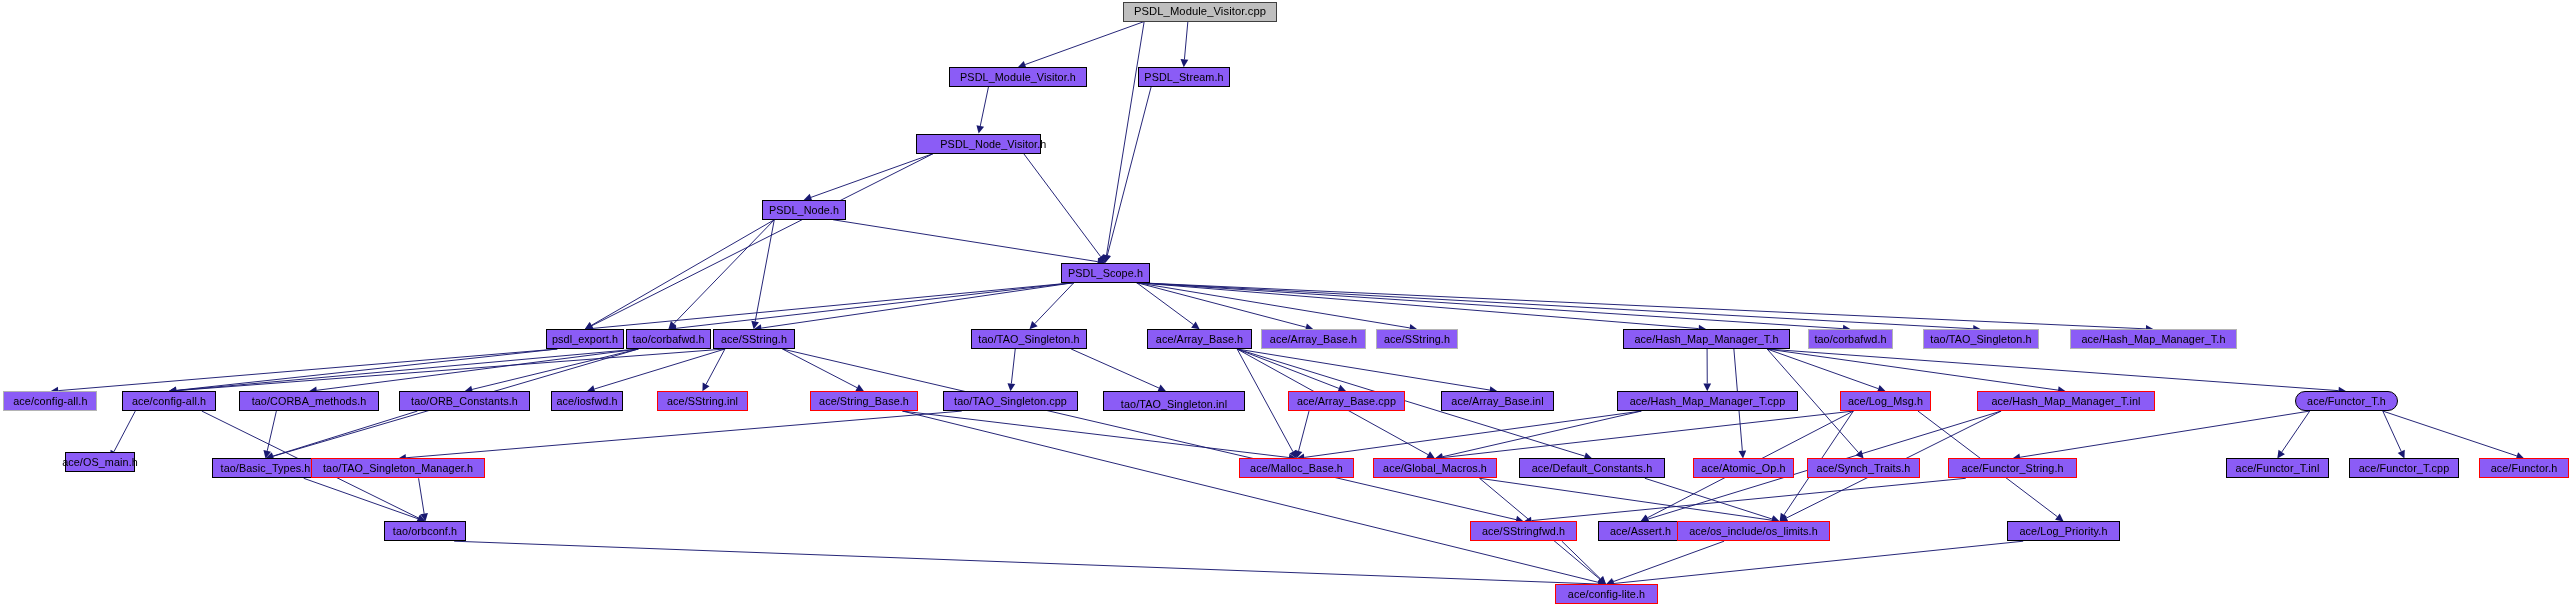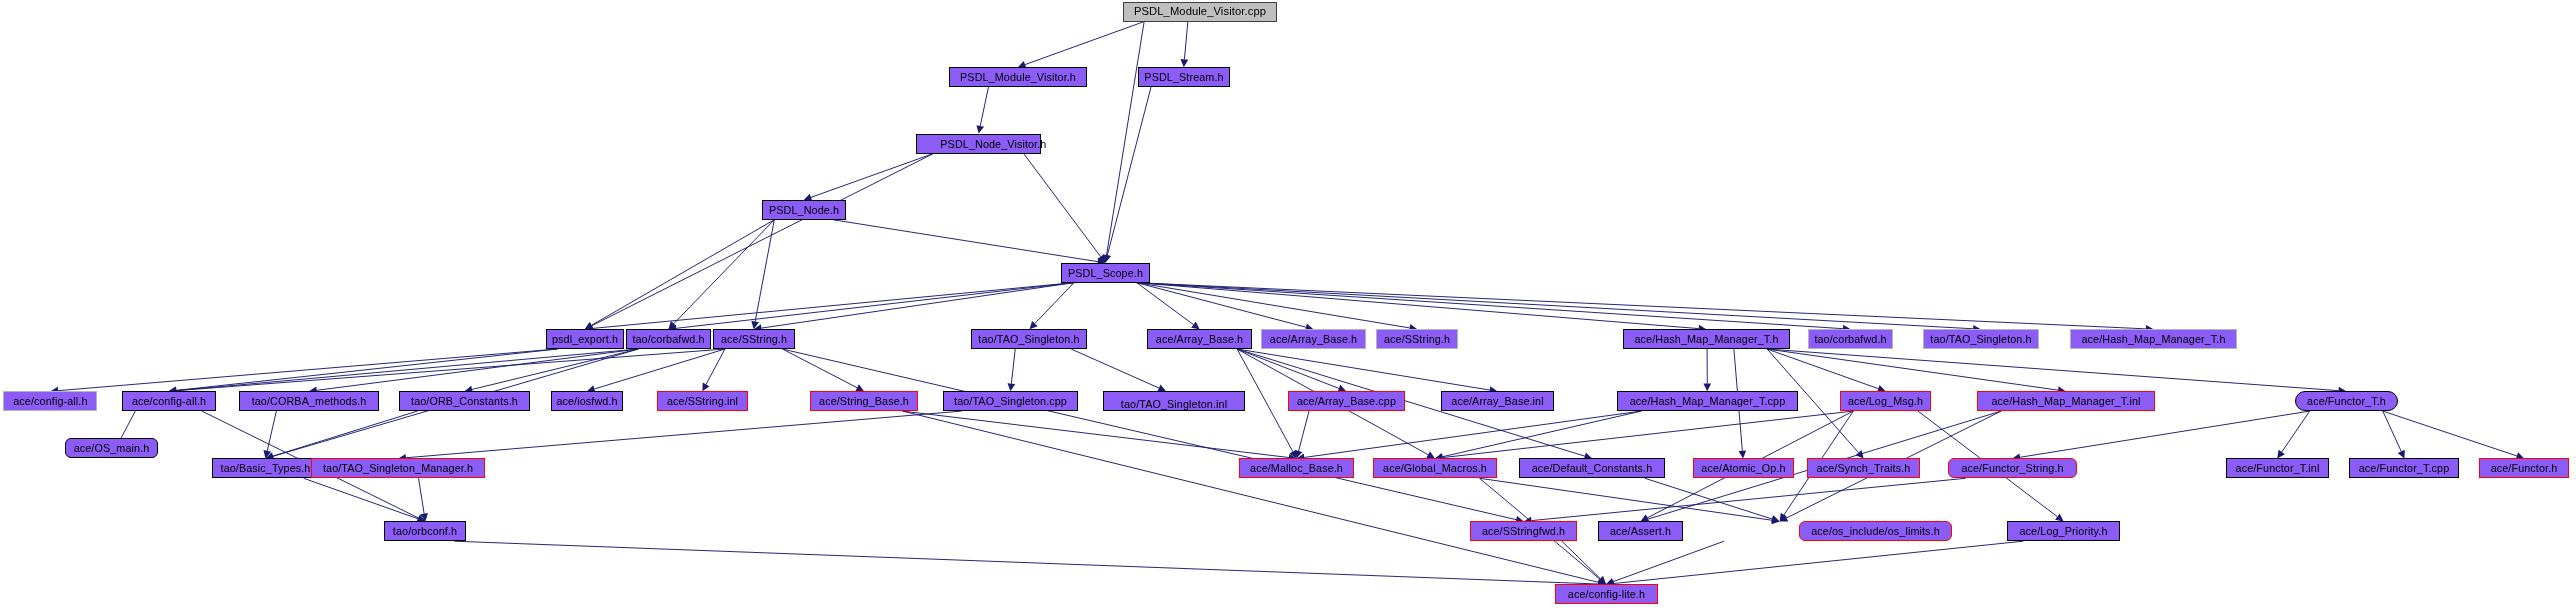--- a/index.html
+++ b/index.html
@@ -443,21 +443,21 @@
       </div>
       <div class="node red" style="left: 1840px; top: 391px; width: 91px;">
         <span class="lbl">ace/Log_Msg.h</span>
       </div>
       <div class="node red" style="left: 1977px; top: 391px; width: 178px;">
         <span class="lbl">ace/Hash_Map_Manager_T.inl</span>
       </div>
       <div class="node" style="left: 2295px; top: 391px; width: 103px; border-radius: 10px;">
         <span class="lbl">ace/Functor_T.h</span>
       </div>
-      <div class="node" style="left: 65px; top: 438px; width: 93px; border-radius: 6px;">
+      <div class="node" style="left: 65px; top: 452px; width: 70px;">
         <span class="lbl">ace/OS_main.h</span>
       </div>
       <div class="node" style="left: 212px; top: 458px; width: 107px;">
         <span class="lbl">tao/Basic_Types.h</span>
       </div>
       <div class="node red" style="left: 311px; top: 458px; width: 174px;">
         <span class="lbl">tao/TAO_Singleton_Manager.h</span>
       </div>
       <div class="node red" style="left: 1239px; top: 458px; width: 115px;">
         <span class="lbl">ace/Malloc_Base.h</span>
@@ -467,42 +467,42 @@
       </div>
       <div class="node" style="left: 1519px; top: 458px; width: 146px;">
         <span class="lbl">ace/Default_Constants.h</span>
       </div>
       <div class="node red" style="left: 1693px; top: 458px; width: 101px;">
         <span class="lbl">ace/Atomic_Op.h</span>
       </div>
       <div class="node red" style="left: 1807px; top: 458px; width: 113px; justify-content: center;">
         <span class="lbl">ace/Synch_Traits.h</span>
       </div>
-      <div class="node red" style="left: 1948px; top: 458px; width: 129px; border-radius: 6px;">
+      <div class="node red" style="left: 1948px; top: 458px; width: 129px;">
         <span class="lbl">ace/Functor_String.h</span>
       </div>
       <div class="node" style="left: 2226px; top: 458px; width: 103px;">
         <span class="lbl">ace/Functor_T.inl</span>
       </div>
       <div class="node" style="left: 2349px; top: 458px; width: 110px;">
         <span class="lbl">ace/Functor_T.cpp</span>
       </div>
       <div class="node red" style="left: 2479px; top: 458px; width: 90px;">
         <span class="lbl">ace/Functor.h</span>
       </div>
       <div class="node" style="left: 384px; top: 521px; width: 82px;">
         <span class="lbl">tao/orbconf.h</span>
       </div>
       <div class="node red" style="left: 1470px; top: 521px; width: 107px;">
         <span class="lbl">ace/SStringfwd.h</span>
       </div>
       <div class="node" style="left: 1598px; top: 521px; width: 85px;">
         <span class="lbl">ace/Assert.h</span>
       </div>
-      <div class="node red" style="left: 1799px; top: 521px; width: 153px; border-radius: 6px;">
+      <div class="node red" style="left: 1677px; top: 521px; width: 153px;">
         <span class="lbl">ace/os_include/os_limits.h</span>
       </div>
       <div class="node" style="left: 2007px; top: 521px; width: 113px;">
         <span class="lbl">ace/Log_Priority.h</span>
       </div>
       <div class="node red" style="left: 1555px; top: 584px; width: 103px;">
         <span class="lbl">ace/config-lite.h</span>
       </div>
     </div>
 </div>

